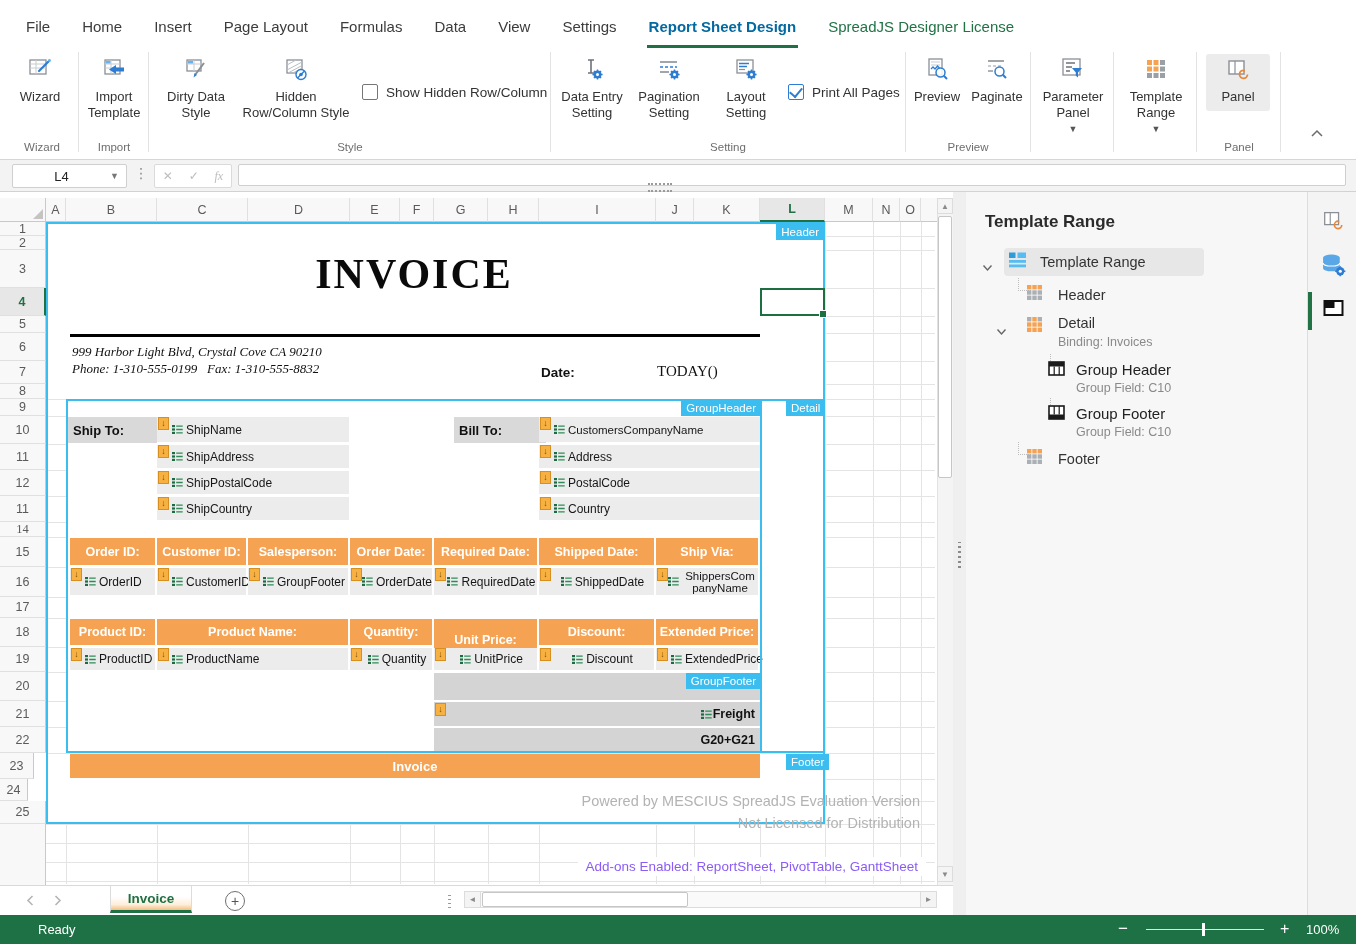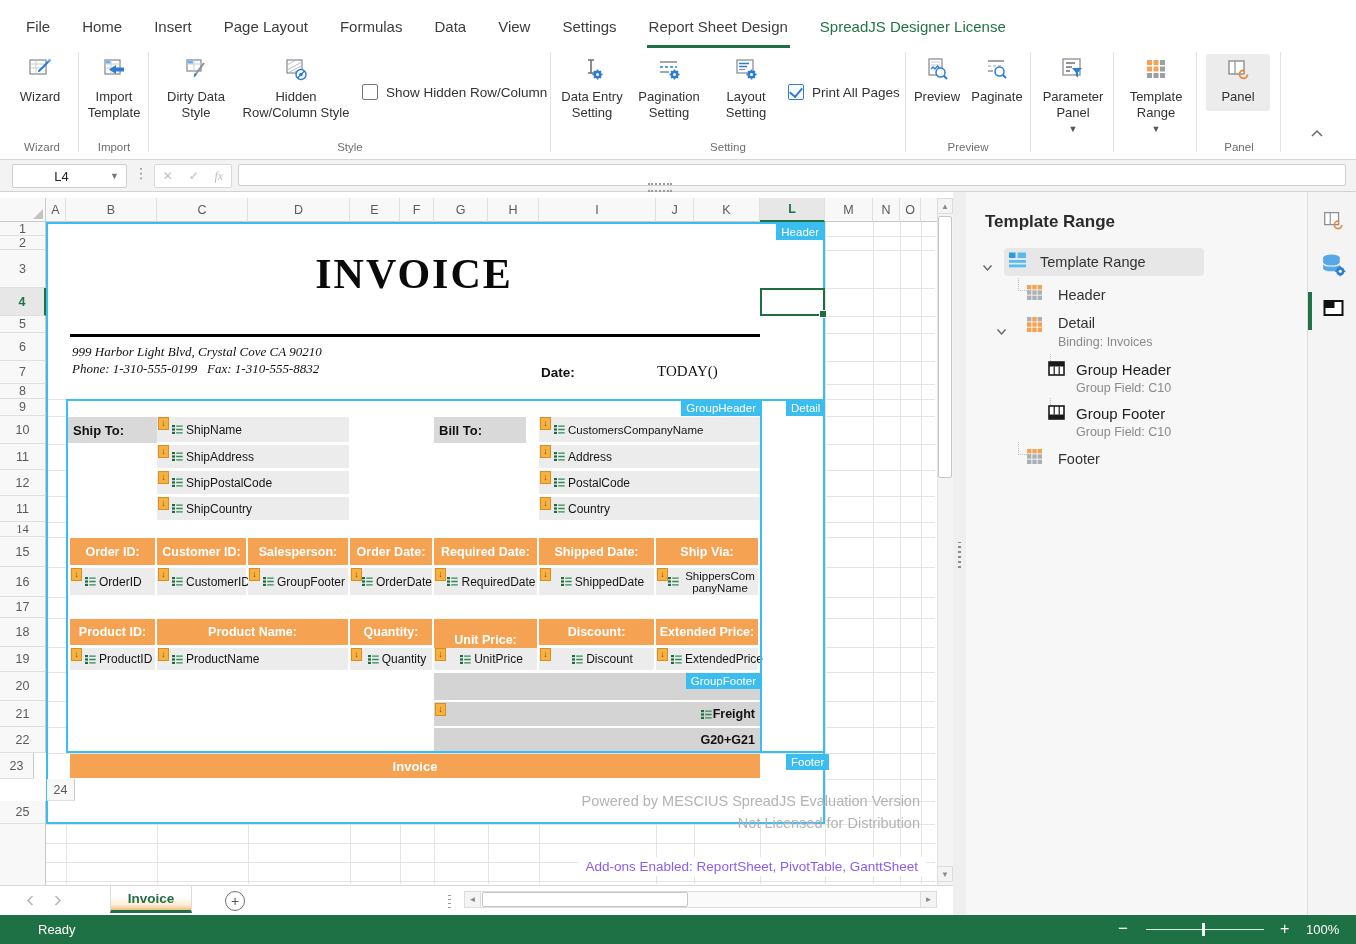--- a/index.html
+++ b/index.html
@@ -3,21 +3,21 @@
 <meta charset="utf-8">
 <style>
   html,body{margin:0;padding:0;background:#e9e9e9}
   #stage{position:relative;width:1356px;height:944px;background:#fff;overflow:hidden;
          font-family:"Liberation Sans",sans-serif;color:#333}
   .abs{position:absolute}
   
   #menubar{position:absolute;left:0;top:0;width:100%;height:48px;background:#fff;
            display:flex;align-items:flex-end;padding-left:24px;box-sizing:border-box}
   .mitem{font-size:15px;color:#3c3c3c;margin-right:28px;padding:12px 2px 10px;border-bottom:3px solid transparent;white-space:nowrap}
-  .mitem.active{color:#404040;font-weight:400;border-bottom-color:#1F7145}
+  .mitem.active{color:#0369a1;font-weight:700;border-bottom-color:#1F7145}
   .mitem.license{color:#217346}
   
   #ribbon{position:absolute;left:0;top:48px;width:100%;height:111px;background:#fff;border-bottom:1px solid #d6d6d6}
   .rsep{position:absolute;top:4px;height:100px;width:1px;background:#e3e3e3}
   .grplbl{position:absolute;top:93px;font-size:11.5px;color:#6e6e6e;text-align:center}
   .rbtn{position:absolute;top:8px;display:flex;flex-direction:column;align-items:center;cursor:default}
   .rbtn .lbl{font-size:13px;color:#333;text-align:center;line-height:16px;margin-top:3px;white-space:pre-line}
   .rbtn.active{background:#ececec;border-radius:3px;padding:2px 6px 6px;top:6px}
   .caret{font-size:9px;color:#555;margin-top:4px;line-height:8px}
   .cbxrow{position:absolute;display:flex;align-items:center;gap:8px}
@@ -340,21 +340,21 @@
       <div class="rowhdr" style="left: 0px; top: 522px; width: 46px; height: 15px; font-family: Liberation Serif, serif;">14</div>
       <div class="rowhdr" style="left: 0px; top: 537px; width: 46px; height: 30px;">15</div>
       <div class="rowhdr" style="left: 0px; top: 567px; width: 46px; height: 30px;">16</div>
       <div class="rowhdr" style="left: 0px; top: 597px; width: 46px; height: 21px;">17</div>
       <div class="rowhdr" style="left: 0px; top: 618px; width: 46px; height: 29px;">18</div>
       <div class="rowhdr" style="left: 0px; top: 647px; width: 46px; height: 25px;">19</div>
       <div class="rowhdr" style="left: 0px; top: 672px; width: 46px; height: 29px;">20</div>
       <div class="rowhdr" style="left: 0px; top: 701px; width: 46px; height: 26px;">21</div>
       <div class="rowhdr" style="left: 0px; top: 727px; width: 46px; height: 26px;">22</div>
       <div class="rowhdr" style="left: 0px; top: 753px; width: 34px; height: 26px;">23</div>
-      <div class="rowhdr" style="left: 0px; top: 779px; width: 28px; height: 22px; margin-left: 47px;">24</div>
+      <div class="rowhdr" style="left: 0px; top: 779px; width: 28px; height: 22px;">24</div>
       <div class="rowhdr" style="left: 0px; top: 801px; width: 46px; height: 23px;">25</div>
     </div>
   <div id="grid-layer">
       <div class="gline" style="left: 66px; top: 222px; width: 1px; height: 662px;"></div>
       <div class="gline" style="left: 157px; top: 222px; width: 1px; height: 662px;"></div>
       <div class="gline" style="left: 248px; top: 222px; width: 1px; height: 662px;"></div>
       <div class="gline" style="left: 350px; top: 222px; width: 1px; height: 662px;"></div>
       <div class="gline" style="left: 400px; top: 222px; width: 1px; height: 662px;"></div>
       <div class="gline" style="left: 434px; top: 222px; width: 1px; height: 662px;"></div>
       <div class="gline" style="left: 488px; top: 222px; width: 1px; height: 662px;"></div>
@@ -403,21 +403,21 @@
   <div class="tcontent inv-title" style="left:66px;top:250px;width:696px">INVOICE</div>
   <div class="thickline" style="left:70px;top:334px;width:690px;height:3px"></div>
   <div class="tcontent addr" style="left:72px;top:344px">999 Harbor Light Blvd, Crystal Cove CA 90210</div>
   <div class="tcontent addr" style="left:72px;top:361px">Phone: 1-310-555-0199   Fax: 1-310-555-8832</div>
   <div class="tcontent datelbl" style="left:541px;top:365px">Date:</div>
   <div class="tcontent dateval" style="left:657px;top:363px">TODAY()</div>
 
   <div class="glabel" style="left:68px;top:417px;width:89px;height:26px">
       <span>Ship To:</span>
     </div>
-  <div class="glabel" style="left:434px;top:417px;width:92px;height:26px">
+  <div class="glabel" style="left:454px;top:417px;width:92px;height:26px">
       <span>Bill To:</span>
     </div>
   <div id="content-layer">
       <div class="fcell" style="left: 157px; top: 417px; width: 192px; height: 25px;">
         <span class="farrow">↓</span>
         <span class="flist">
           <svg width="11" height="11" viewBox="0 0 11 11">
             <g fill="#1E6B43">
               <rect x="0" y="1" width="3" height="2.2"></rect>
               <rect x="0" y="4.4" width="3" height="2.2"></rect>

